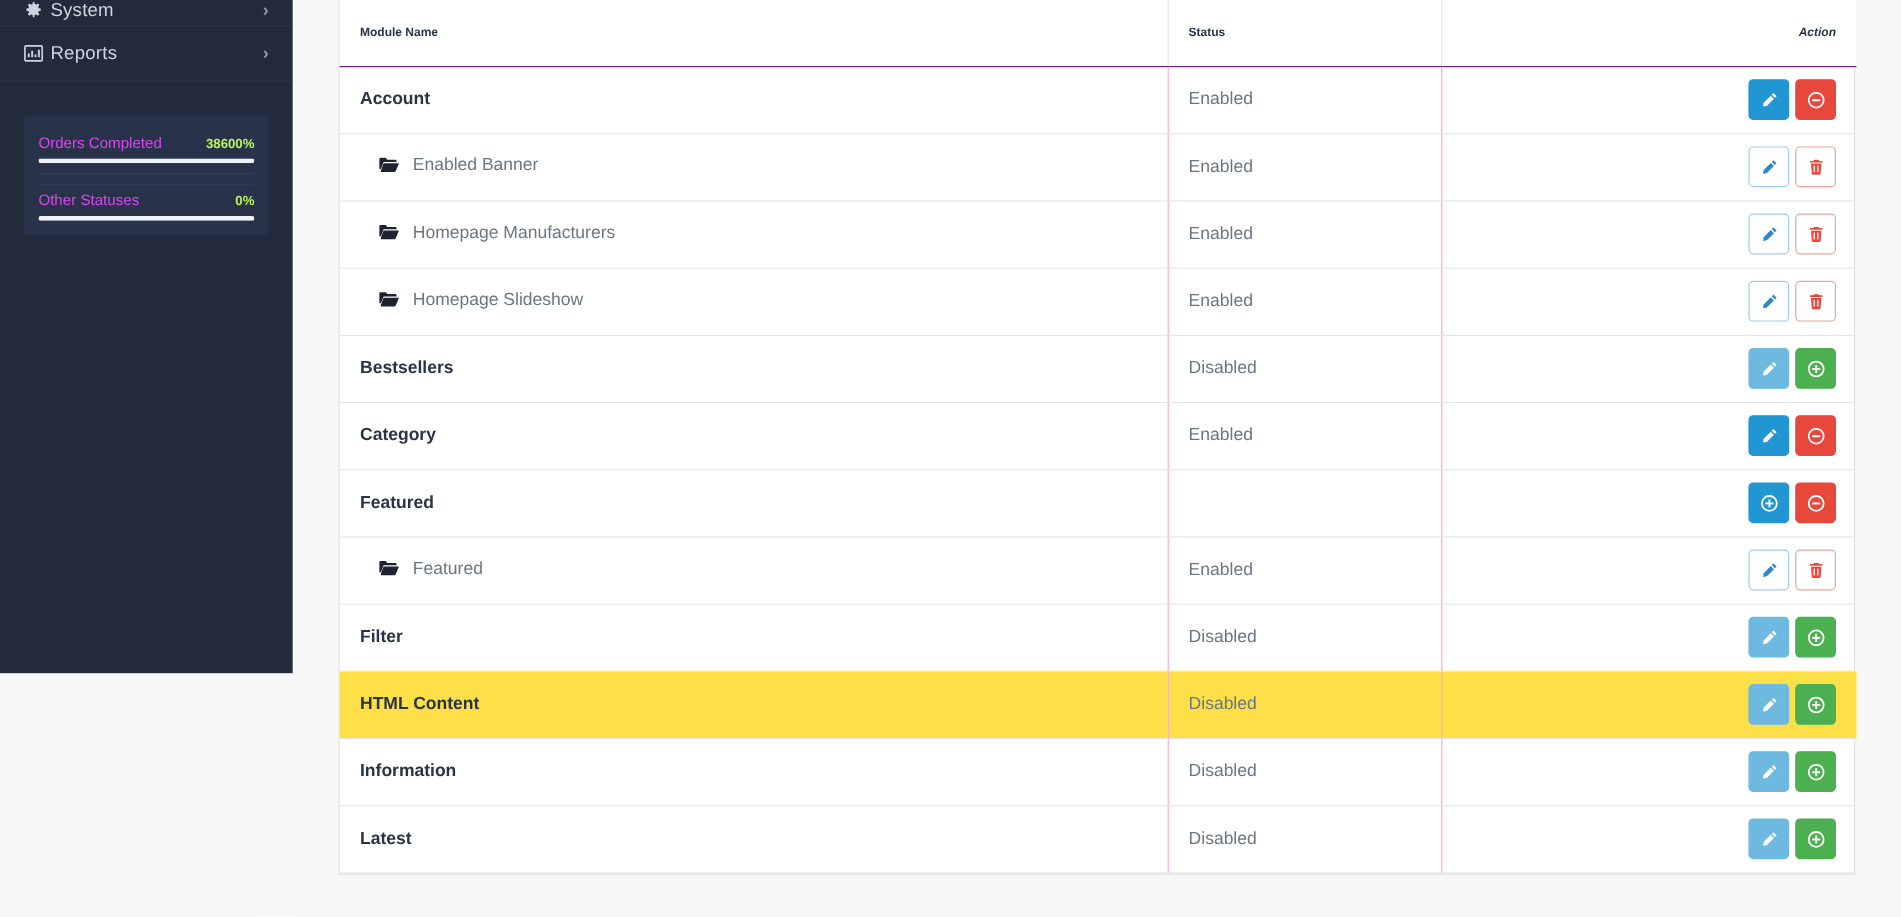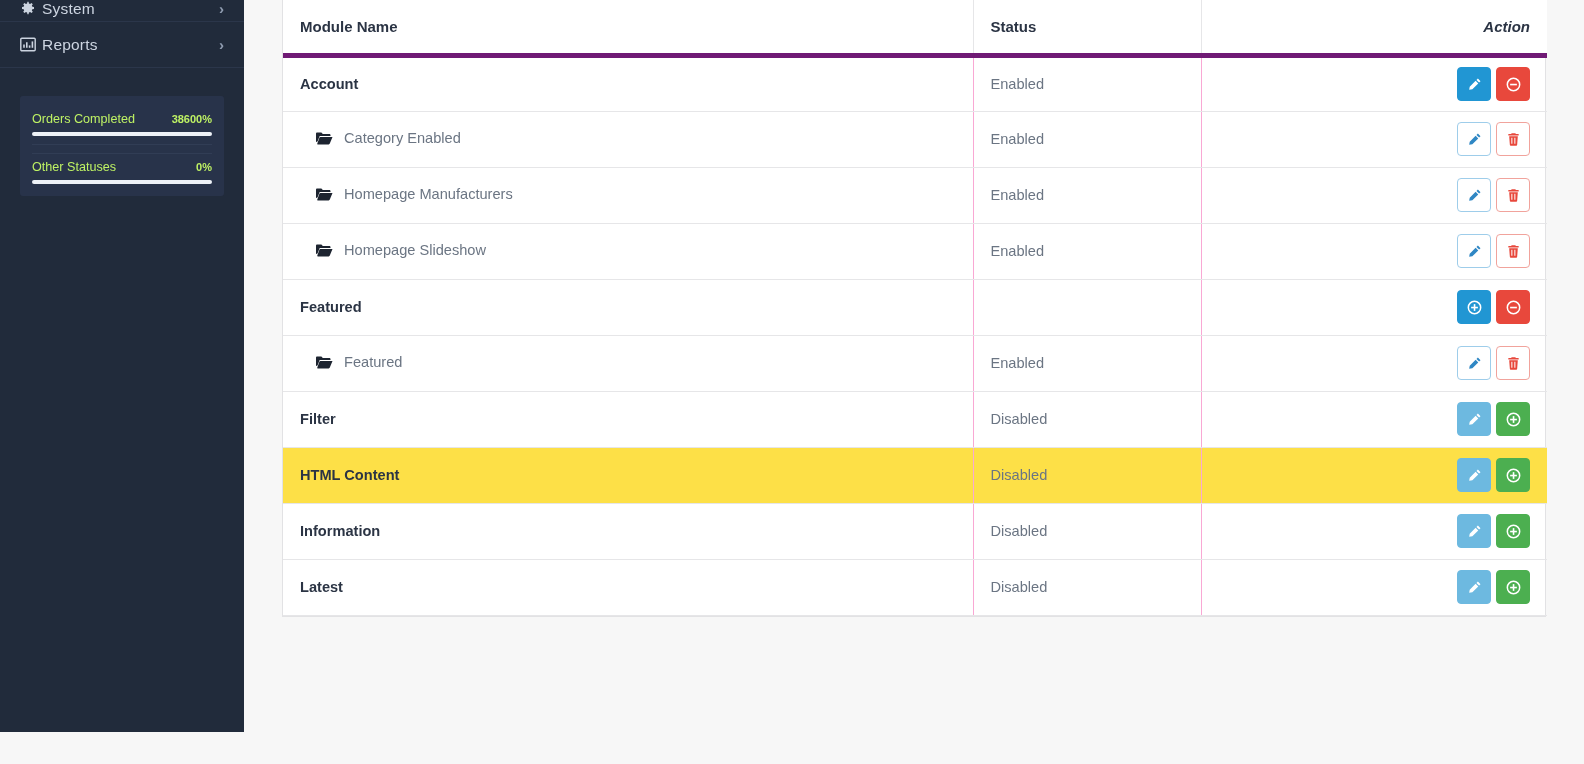--- a/index.html
+++ b/index.html
@@ -6,21 +6,21 @@
   html, body {
     width: 1584px; height: 764px;
     overflow: hidden;
     font-family: "Liberation Sans", sans-serif;
     background: #ffffff;
   }
   .app { position: relative; width: 1584px; height: 764px; display: flex; background:#f7f7f7; }
 
   
   .sidebar {
-    width: 244px; height: 732px; flex: 0 0 244px;
+    width: 244px; height: 561px; flex: 0 0 244px;
     background: #212b3b;
     position: relative;
     overflow: hidden;
   }
   .nav-item {
     display: flex; align-items: center;
     height: 46px; padding: 0 20px;
     color: #b9c4d4; font-size: 16px;
     border-bottom: 1px solid #2b364a;
     cursor: pointer;
@@ -35,21 +35,21 @@
   .nav-chevron { color: #8f9cb0; font-size: 15px; font-weight: bold; }
 
   .stats-panel {
     margin: 28px 20px 0 20px;
     background: #28334a;
     border-radius: 3px;
     padding: 10px 12px 12px 12px;
   }
   .stat-row { padding: 6px 0 0 0; }
   .stat-top { display: flex; justify-content: space-between; align-items: baseline; }
-  .stat-label { color: #bef264; font-size: 12.6px; }
+  .stat-label { color: #d946ef; font-size: 12.6px; }
   .stat-value { color: #bef264; font-size: 11px; font-weight: bold; }
   .stat-bar {
     margin-top: 6px; height: 4px; width: 100%;
     background: #3a475f; border-radius: 2px; overflow: hidden;
   }
   .stat-bar > i { display: block; height: 100%; background: #eef2f7; }
   .stat-divider { height: 1px; background: #313d55; margin-top: 8px; }
 
   
   .main {
@@ -64,22 +64,22 @@
     width: 1264px;
     margin: 0;
   }
   table.modules { width: 100%; border-collapse: collapse; table-layout: fixed; }
   table.modules col.c-name   { width: 690px; }
   table.modules col.c-status { width: 228px; }
   table.modules col.c-action { width: 346px; }
 
   table.modules thead th {
     height: 55px; vertical-align: middle;
-    font-size: 15px; font-weight: bold; color: #2b3444;
-    border-bottom: 5px solid #701a75;
+    font-size: 10px; font-weight: bold; color: #2b3444;
+    border-bottom: 1px solid #701a75;
     border-right: 1px solid #e6e6e8;
     padding: 0 17px;
     text-align: left;
     background: #fff;
   }
   table.modules thead th.act { text-align: right; border-right: none; font-style: italic; }
 
   table.modules tbody td {
     height: 56px; vertical-align: middle;
     border-bottom: 1px solid #e6e6e8;
@@ -203,21 +203,21 @@
                       <circle cx="8" cy="8" r="6.6" fill="none" stroke="currentColor" stroke-width="1.6"></circle>
                       <rect x="4.4" y="7.2" width="7.2" height="1.7" fill="currentColor"></rect>
                     </svg>
                   </span>
                 </button></td>
             </tr>
             <tr class="row-child">
               <td class="name"><span class="folder-icon"><svg width="17" height="13" viewBox="0 0 17 13" fill="currentColor">
                     <path d="M0 1.6C0 1 .5.5 1.1.5h4.3l1.4 1.6h6.6c.6 0 1.1.5 1.1 1.1v.9H3.7L1.5 9.6 0 10V1.6z"></path>
                     <path d="M4.3 5.1h12.2l-2.7 6.5c-.2.5-.6.8-1.1.8H1.9c-.5 0-.8-.5-.6-1l2-5.5c.2-.5.6-.8 1-.8z"></path>
-                  </svg></span><span>Category Enabled</span></td>
+                  </svg></span><span>Enabled Banner</span></td>
               <td class="status">Enabled</td>
               <td class="act"><button class="btn out-blue">
                   <span>
                     <svg width="15" height="15" viewBox="0 0 16 16" fill="currentColor">
                       <path d="M11.6 1.6l2.8 2.8-1.5 1.5-2.8-2.8 1.5-1.5zM9.2 4l2.8 2.8-6.3 6.3-3.4.6.6-3.4L9.2 4z"></path>
                     </svg>
                   </span>
                 </button><button class="btn out-red">
                   <span>
                     <svg width="15" height="15" viewBox="0 0 16 16" fill="currentColor">
@@ -258,20 +258,57 @@
                   <span>
                     <svg width="15" height="15" viewBox="0 0 16 16" fill="currentColor">
                       <path d="M11.6 1.6l2.8 2.8-1.5 1.5-2.8-2.8 1.5-1.5zM9.2 4l2.8 2.8-6.3 6.3-3.4.6.6-3.4L9.2 4z"></path>
                     </svg>
                   </span>
                 </button><button class="btn out-red">
                   <span>
                     <svg width="15" height="15" viewBox="0 0 16 16" fill="currentColor">
                       <path d="M6 1.2h4l.5 1h3v1.5h-11V2.2h3l.5-1z"></path>
                       <path d="M3.4 4.6h9.2l-.7 9.1a1 1 0 01-1 .9H5.1a1 1 0 01-1-.9L3.4 4.6zm2.3 1.6v6.2h1.1V6.2H5.7zm3.2 0v6.2H10V6.2H8.9z"></path>
+                    </svg>
+                  </span>
+                </button></td>
+            </tr>
+            <tr class="row-parent">
+              <td class="name"><span>Bestsellers</span></td>
+              <td class="status">Disabled</td>
+              <td class="act"><button class="btn light-blue">
+                  <span>
+                    <svg width="15" height="15" viewBox="0 0 16 16" fill="currentColor">
+                      <path d="M11.6 1.6l2.8 2.8-1.5 1.5-2.8-2.8 1.5-1.5zM9.2 4l2.8 2.8-6.3 6.3-3.4.6.6-3.4L9.2 4z"></path>
+                    </svg>
+                  </span>
+                </button><button class="btn solid-green">
+                  <span>
+                    <svg width="15" height="15" viewBox="0 0 16 16">
+                      <circle cx="8" cy="8" r="6.6" fill="none" stroke="currentColor" stroke-width="1.6"></circle>
+                      <rect x="4.4" y="7.2" width="7.2" height="1.7" fill="currentColor"></rect>
+                      <rect x="7.2" y="4.4" width="1.7" height="7.2" fill="currentColor"></rect>
+                    </svg>
+                  </span>
+                </button></td>
+            </tr>
+            <tr class="row-parent">
+              <td class="name"><span>Category</span></td>
+              <td class="status">Enabled</td>
+              <td class="act"><button class="btn solid-blue">
+                  <span>
+                    <svg width="15" height="15" viewBox="0 0 16 16" fill="currentColor">
+                      <path d="M11.6 1.6l2.8 2.8-1.5 1.5-2.8-2.8 1.5-1.5zM9.2 4l2.8 2.8-6.3 6.3-3.4.6.6-3.4L9.2 4z"></path>
+                    </svg>
+                  </span>
+                </button><button class="btn solid-red">
+                  <span>
+                    <svg width="15" height="15" viewBox="0 0 16 16">
+                      <circle cx="8" cy="8" r="6.6" fill="none" stroke="currentColor" stroke-width="1.6"></circle>
+                      <rect x="4.4" y="7.2" width="7.2" height="1.7" fill="currentColor"></rect>
                     </svg>
                   </span>
                 </button></td>
             </tr>
             <tr class="row-parent">
               <td class="name"><span>Featured</span></td>
               <td class="status"></td>
               <td class="act"><button class="btn solid-blue">
                   <span>
                     <svg width="15" height="15" viewBox="0 0 16 16">

